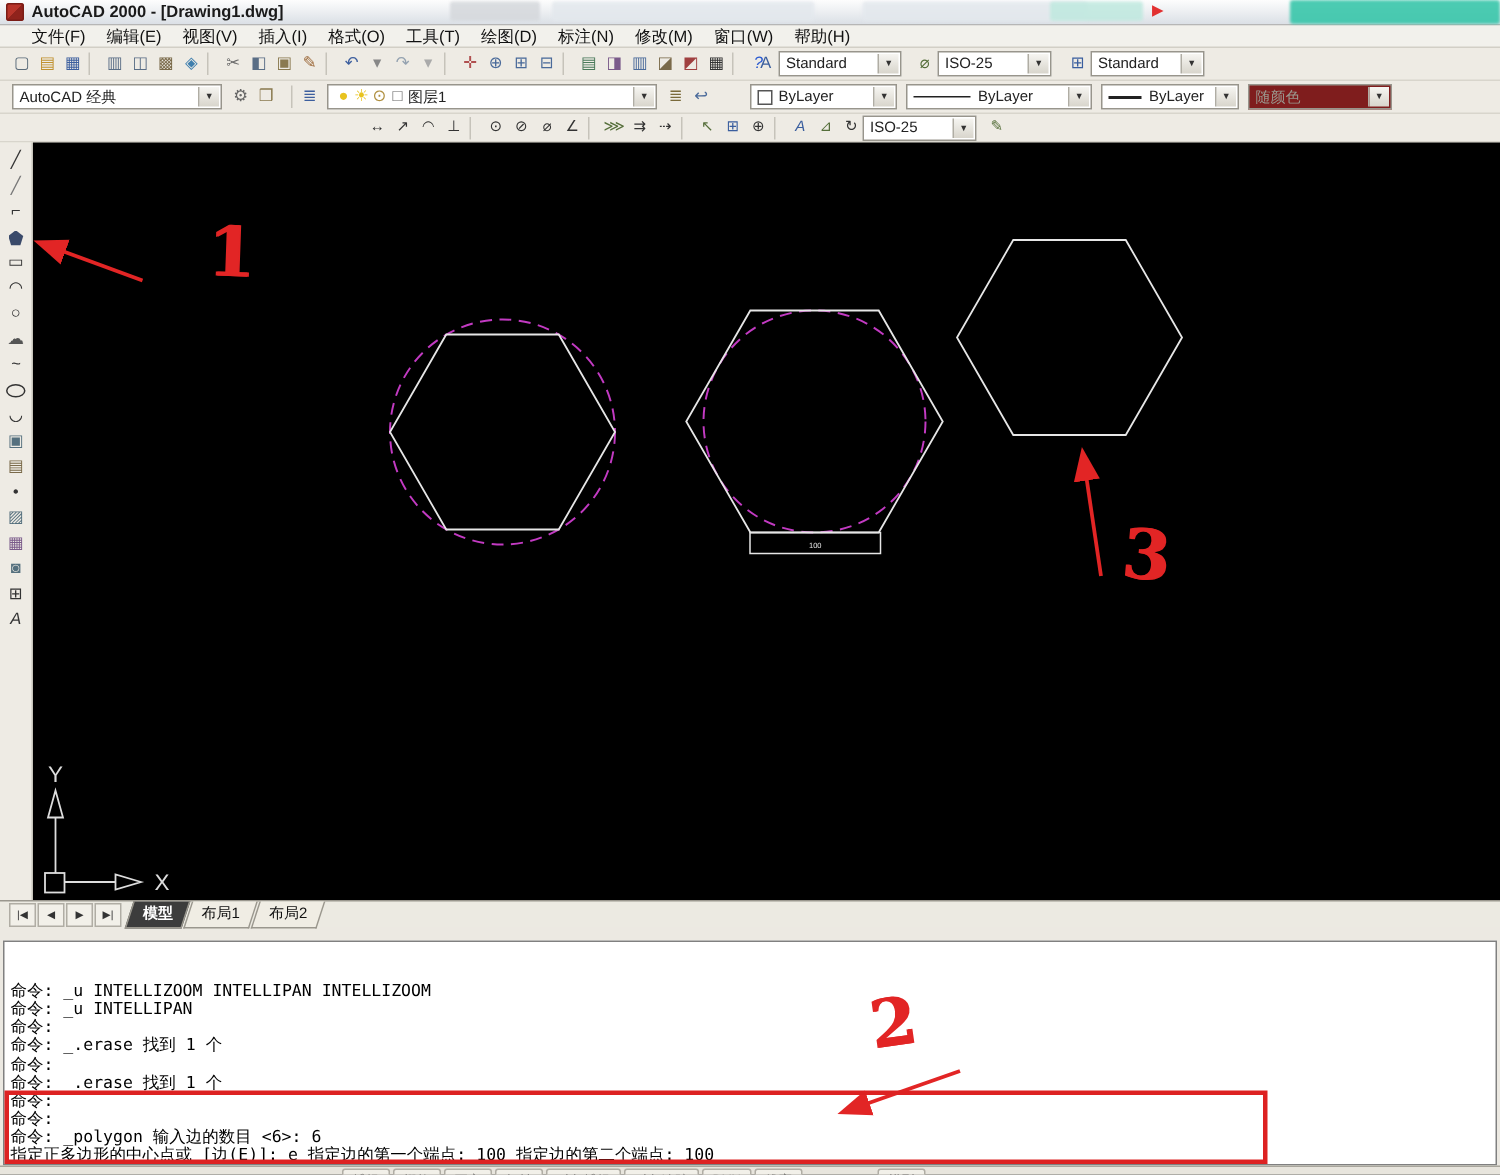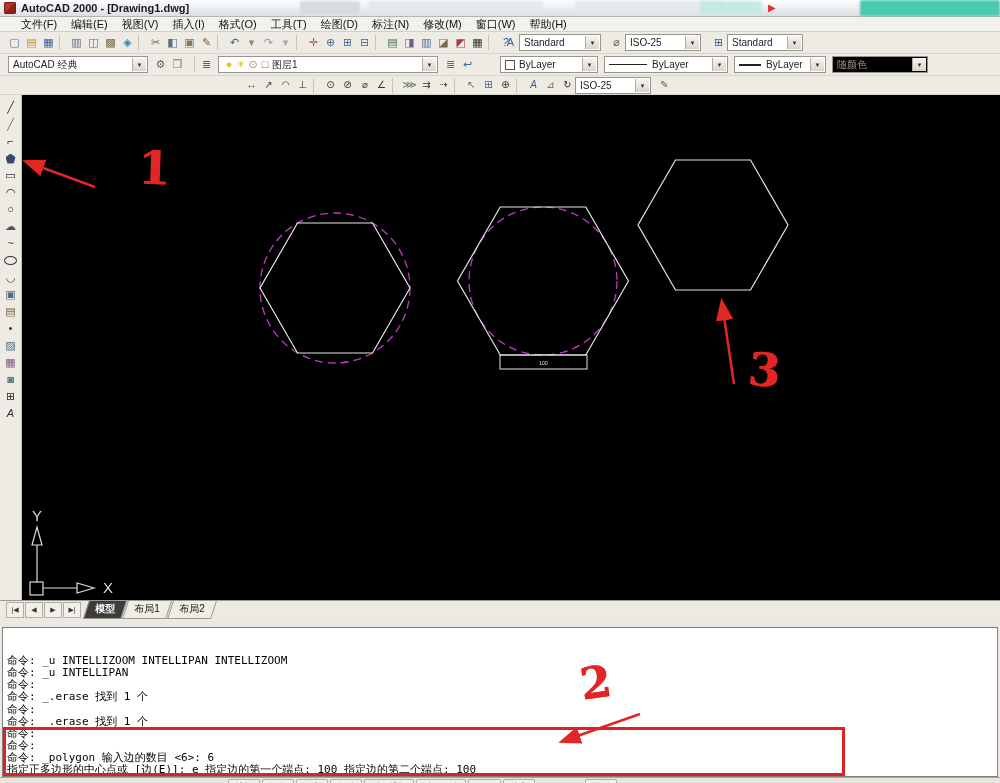--- a/index.html
+++ b/index.html
@@ -34,21 +34,21 @@
   .shape-pentagon i{display:block;width:10px;height:10px;background:#3a4a6a;
     clip-path:polygon(50% 0,100% 38%,81% 100%,19% 100%,0 38%);}
   .shape-ellipse i{display:block;width:11px;height:7px;border:1px solid #333;border-radius:50%;}
   
   .combo{height:17px;background:#fff;border:1px solid #98958c;display:flex;align-items:center;
     font-size:10px;color:#222;position:absolute;box-sizing:border-box;padding:0 16px 0 4px;
     white-space:nowrap;overflow:hidden;}
   .combo .arrow{position:absolute;right:1px;top:1px;bottom:1px;width:13px;font-size:6px;color:#333;
     background:linear-gradient(#f6f5f1,#d8d5cc);border-left:1px solid #b0ada4;
     display:flex;align-items:center;justify-content:center;}
-  .combo.disabled{background:#000000;color:#9a978e;}
+  .combo.disabled{background:#7f1d1d;color:#9a978e;}
   .swatch{width:8px;height:8px;border:1px solid #555;background:#fff;margin-right:4px;flex:0 0 auto;}
   .ltline{height:1px;background:#222;margin-right:5px;flex:0 0 auto;}
   .lstat{display:flex;align-items:center;margin-right:1px;font-size:9px;}
   .inrow{position:absolute;top:2px;display:flex;}
   
   .left-strip{position:absolute;left:0;top:95px;width:22px;height:522px;background:#eeebe4;
     border-right:1px solid #c6c3ba;box-sizing:border-box;display:flex;flex-direction:column;
     align-items:center;padding-top:4px;}
   .left-strip .tb-icon{width:18px;height:17px;}
   .canvas{position:absolute;left:22px;top:95px;width:978px;height:505px;background:#000;}

